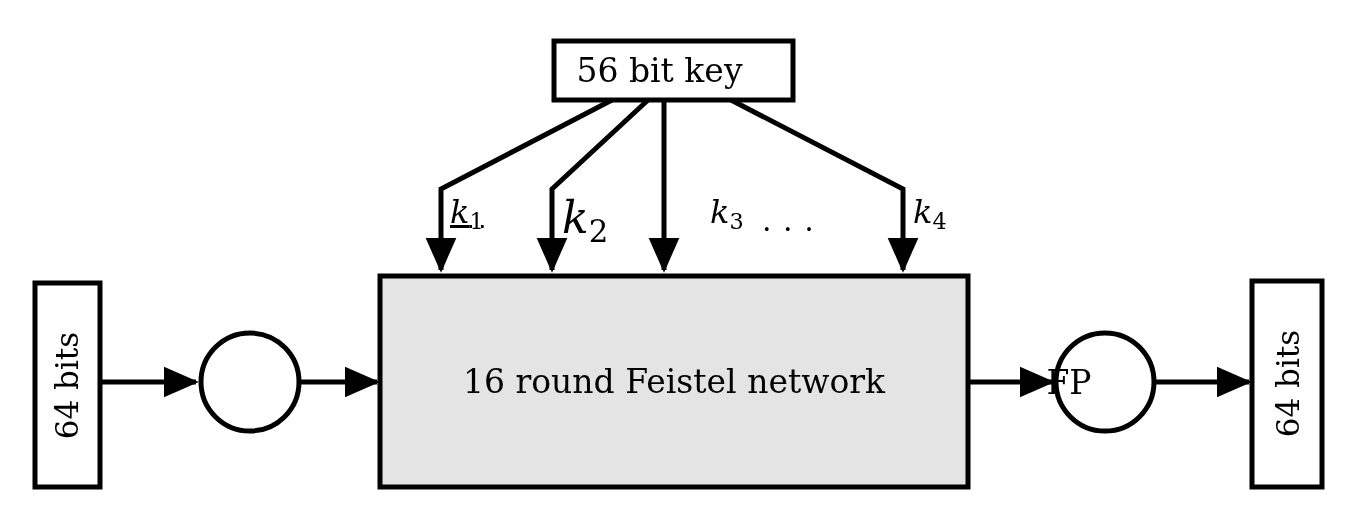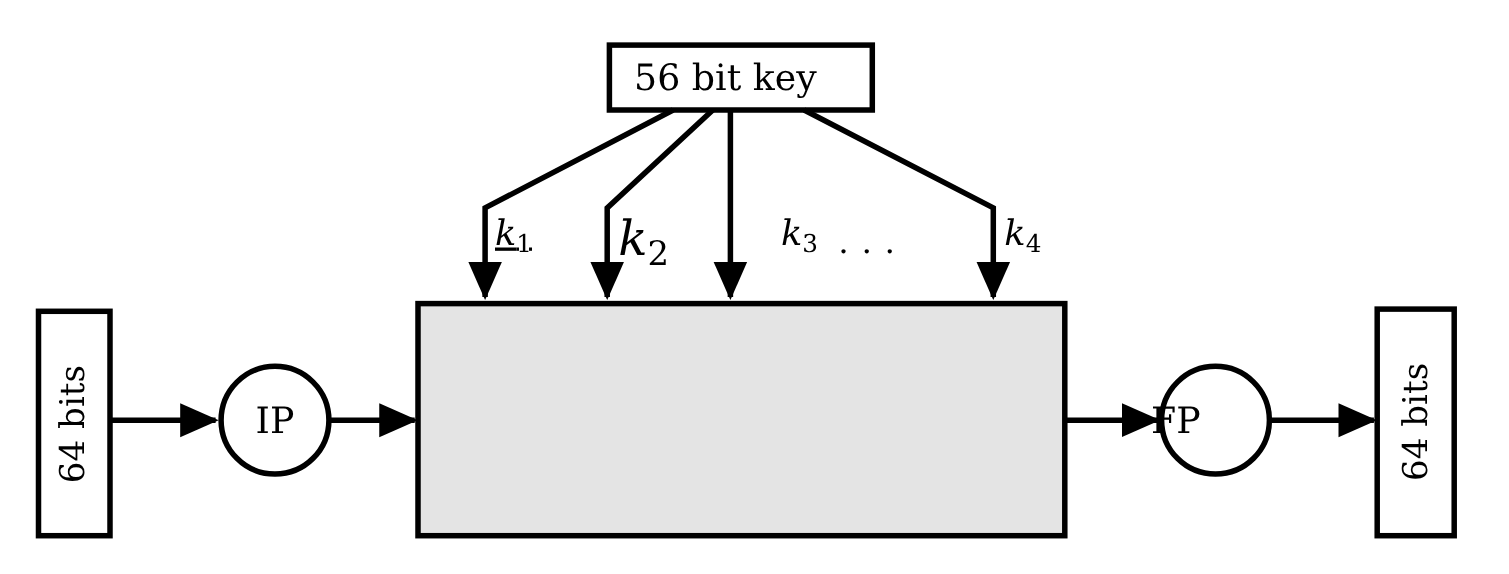--- a/index.html
+++ b/index.html
@@ -78,32 +78,32 @@
     <path d="M 100 382 L 196 382" fill="none" stroke="#000000" stroke-width="5" marker-end="url(#arrowhead)"></path>
     <path d="M 299 382 L 377 382" fill="none" stroke="#000000" stroke-width="5" marker-end="url(#arrowhead)"></path>
     <path d="M 968 382 L 1052 382" fill="none" stroke="#000000" stroke-width="5" marker-end="url(#arrowhead)"></path>
     <path d="M 1154 382 L 1249 382" fill="none" stroke="#000000" stroke-width="5" marker-end="url(#arrowhead)"></path>
   </svg>
 
   <div class="lbl" style="left:540px; top:41px; width:239px; height:59px;
               display:flex; align-items:center; justify-content:center;
               font-size:33px;">56  bit key</div>
 
+  <div class="lbl" style="left:380px; top:276px; width:588px; height:211px;
+              display:flex; align-items:center; justify-content:center;
+              font-size:33px;">16 round Feistel network</div>
 
   <div class="lbl lbl-vert" style="left:-35px; top:368px; width:204px; height:35px;
               display:flex; align-items:center; justify-content:center;
               font-size:31px; transform:rotate(-90deg);">64  bits</div>
 
   <div class="lbl lbl-vert" style="left:1185px; top:366px; width:206px; height:35px;
               display:flex; align-items:center; justify-content:center;
               font-size:31px; transform:rotate(-90deg);">64  bits</div>
 
-  <div class="lbl" style="left:201px; top:333px; width:98px; height:98px;
-              display:flex; align-items:center; justify-content:center;
-              font-size:33px;">IP</div>
 
   <div class="lbl" style="left:1020px; top:333px; width:98px; height:98px;
               display:flex; align-items:center; justify-content:center;
               font-size:33px;">FP</div>
 
   <div class="lbl" style="left:450px; top:196px; font-size:32px;text-decoration:underline;">
     <span class="kitalic">k</span><span class="sub">1</span>
   </div>
 
   <div class="lbl" style="left:562px; top:196px; font-size:44px;text-align:right;">

